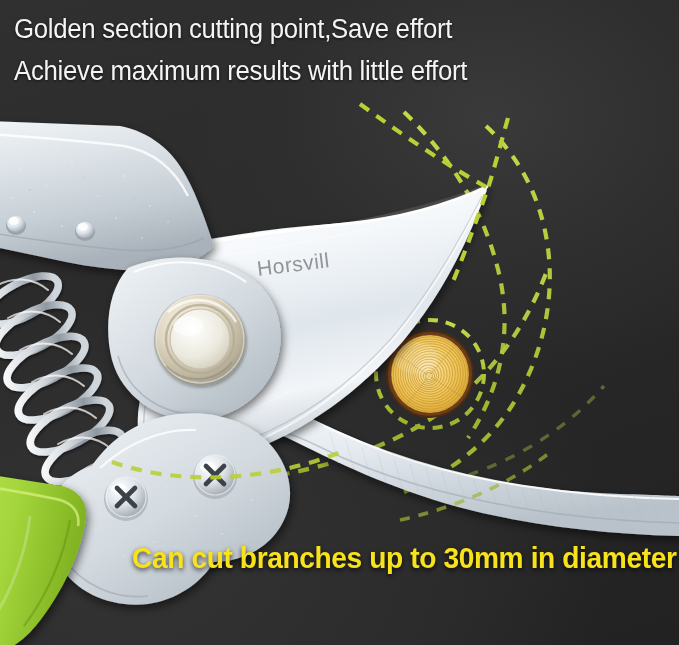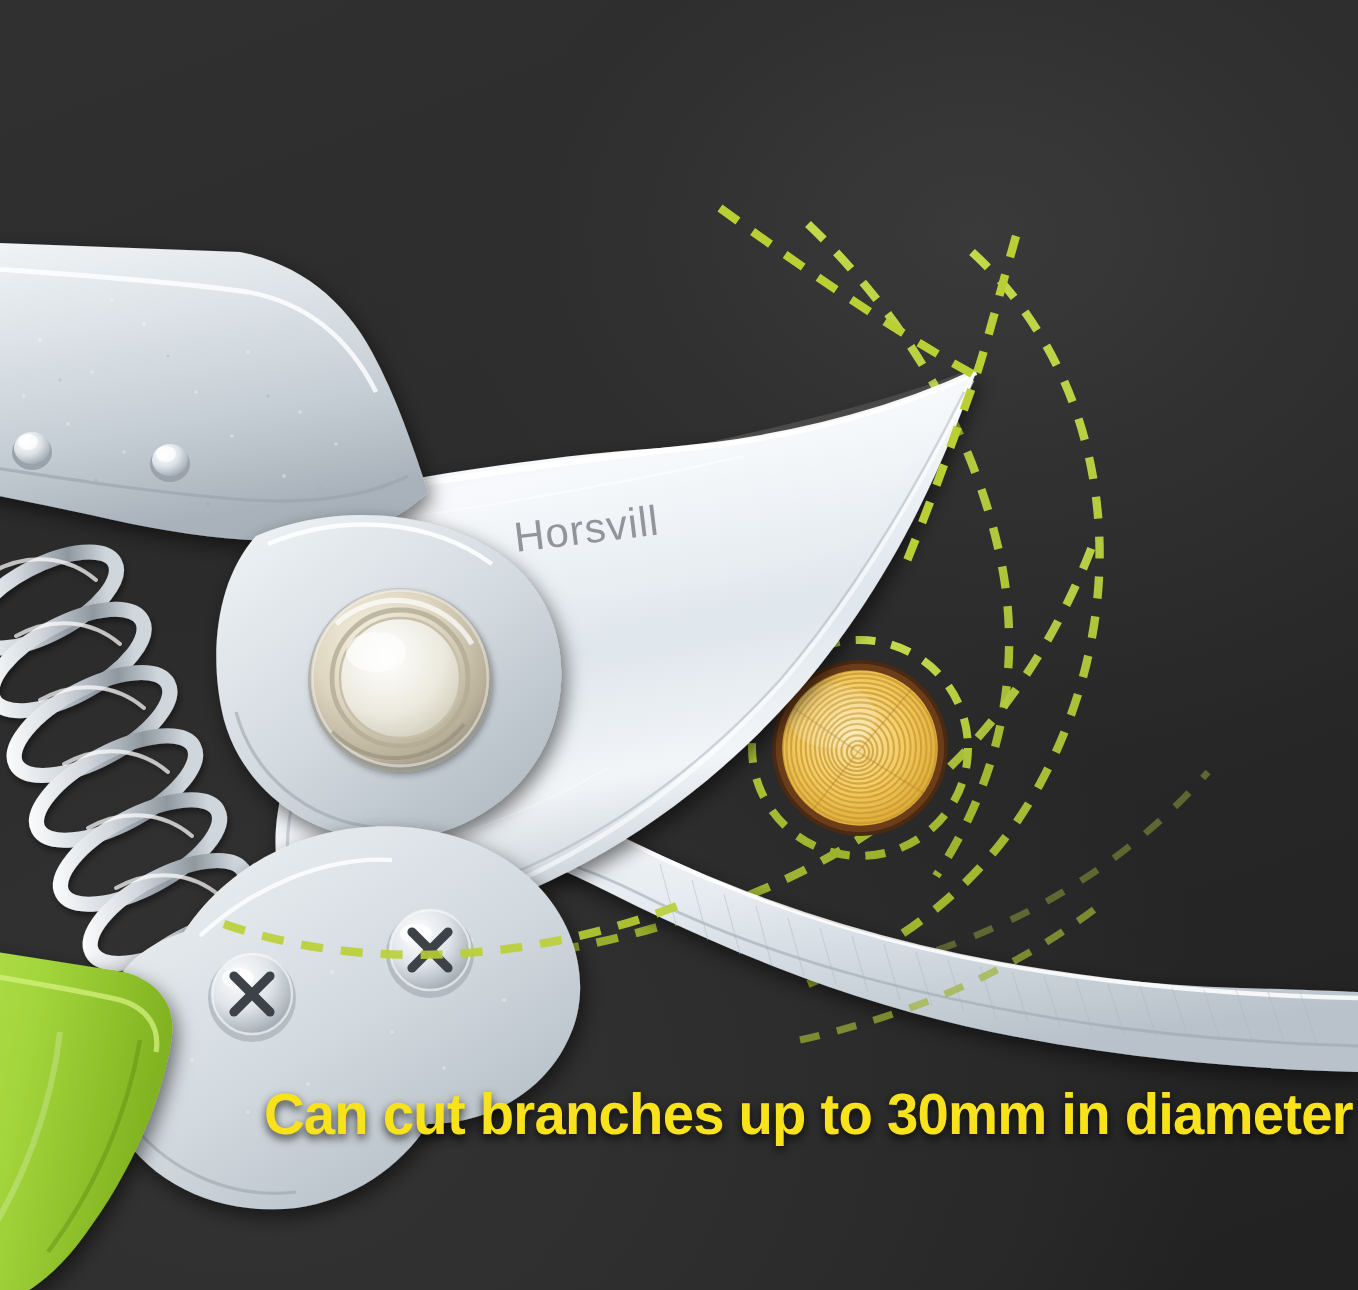--- a/index.html
+++ b/index.html
@@ -424,16 +424,20 @@
   <svg class="art art-guides-top" viewBox="0 0 679 645">
 
     <path d="M 360,104 C 404,136 448,166 488,188" fill="none" stroke="#b9cf34" stroke-width="4.2" stroke-dasharray="11 9"></path>
     <path d="M 508,118 C 500,146 494,170 488,188
              C 478,216 466,250 452,284" fill="none" stroke="#b9cf34" stroke-width="4.2" stroke-dasharray="11 9"></path>
 
     <path d="M 112,462 C 180,486 268,482 346,450" fill="none" stroke="#b9cf34" stroke-width="4.2" stroke-dasharray="11 9" opacity=".9"></path>
     <path d="M 400,520 C 454,508 506,486 548,454" fill="none" stroke="#9fb336" stroke-width="3.6" stroke-dasharray="10 9" opacity=".7"></path>
   </svg>
 
+  <div class="headline">
+    <div>Golden section cutting point,Save effort</div>
+    <div>Achieve maximum results with little effort</div>
+  </div>
 
   <div class="caption">Can cut branches up to 30mm in diameter</div>
 
 </div>
 
 </body></html>

